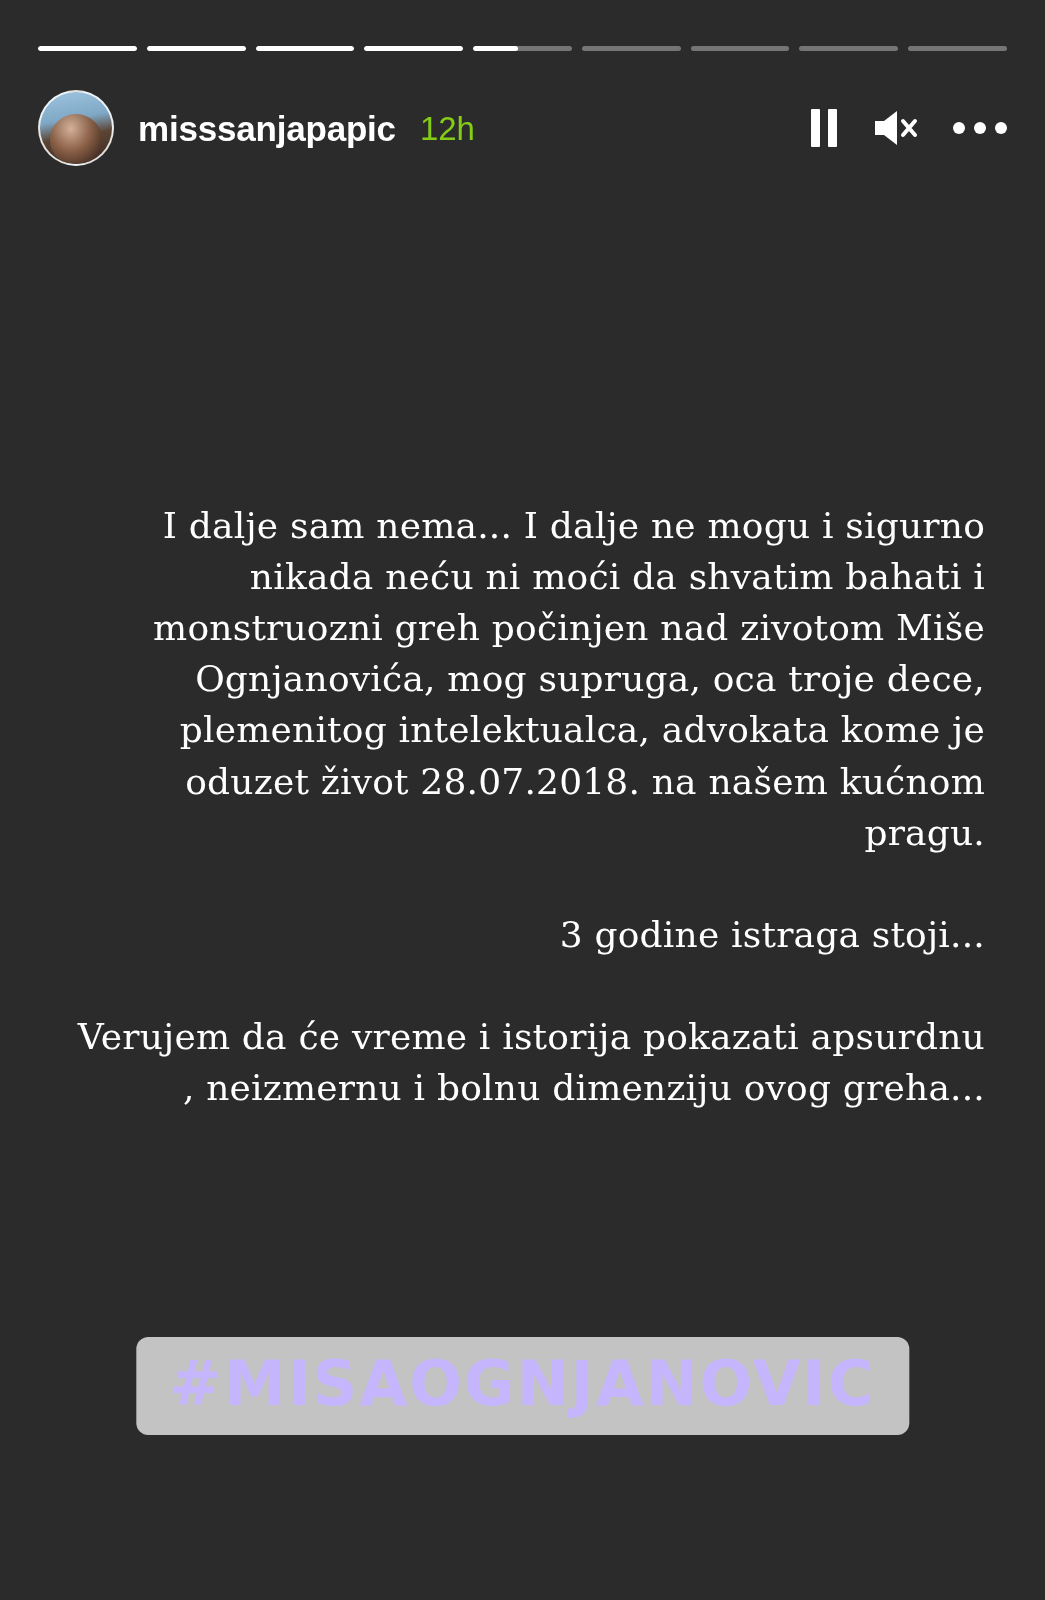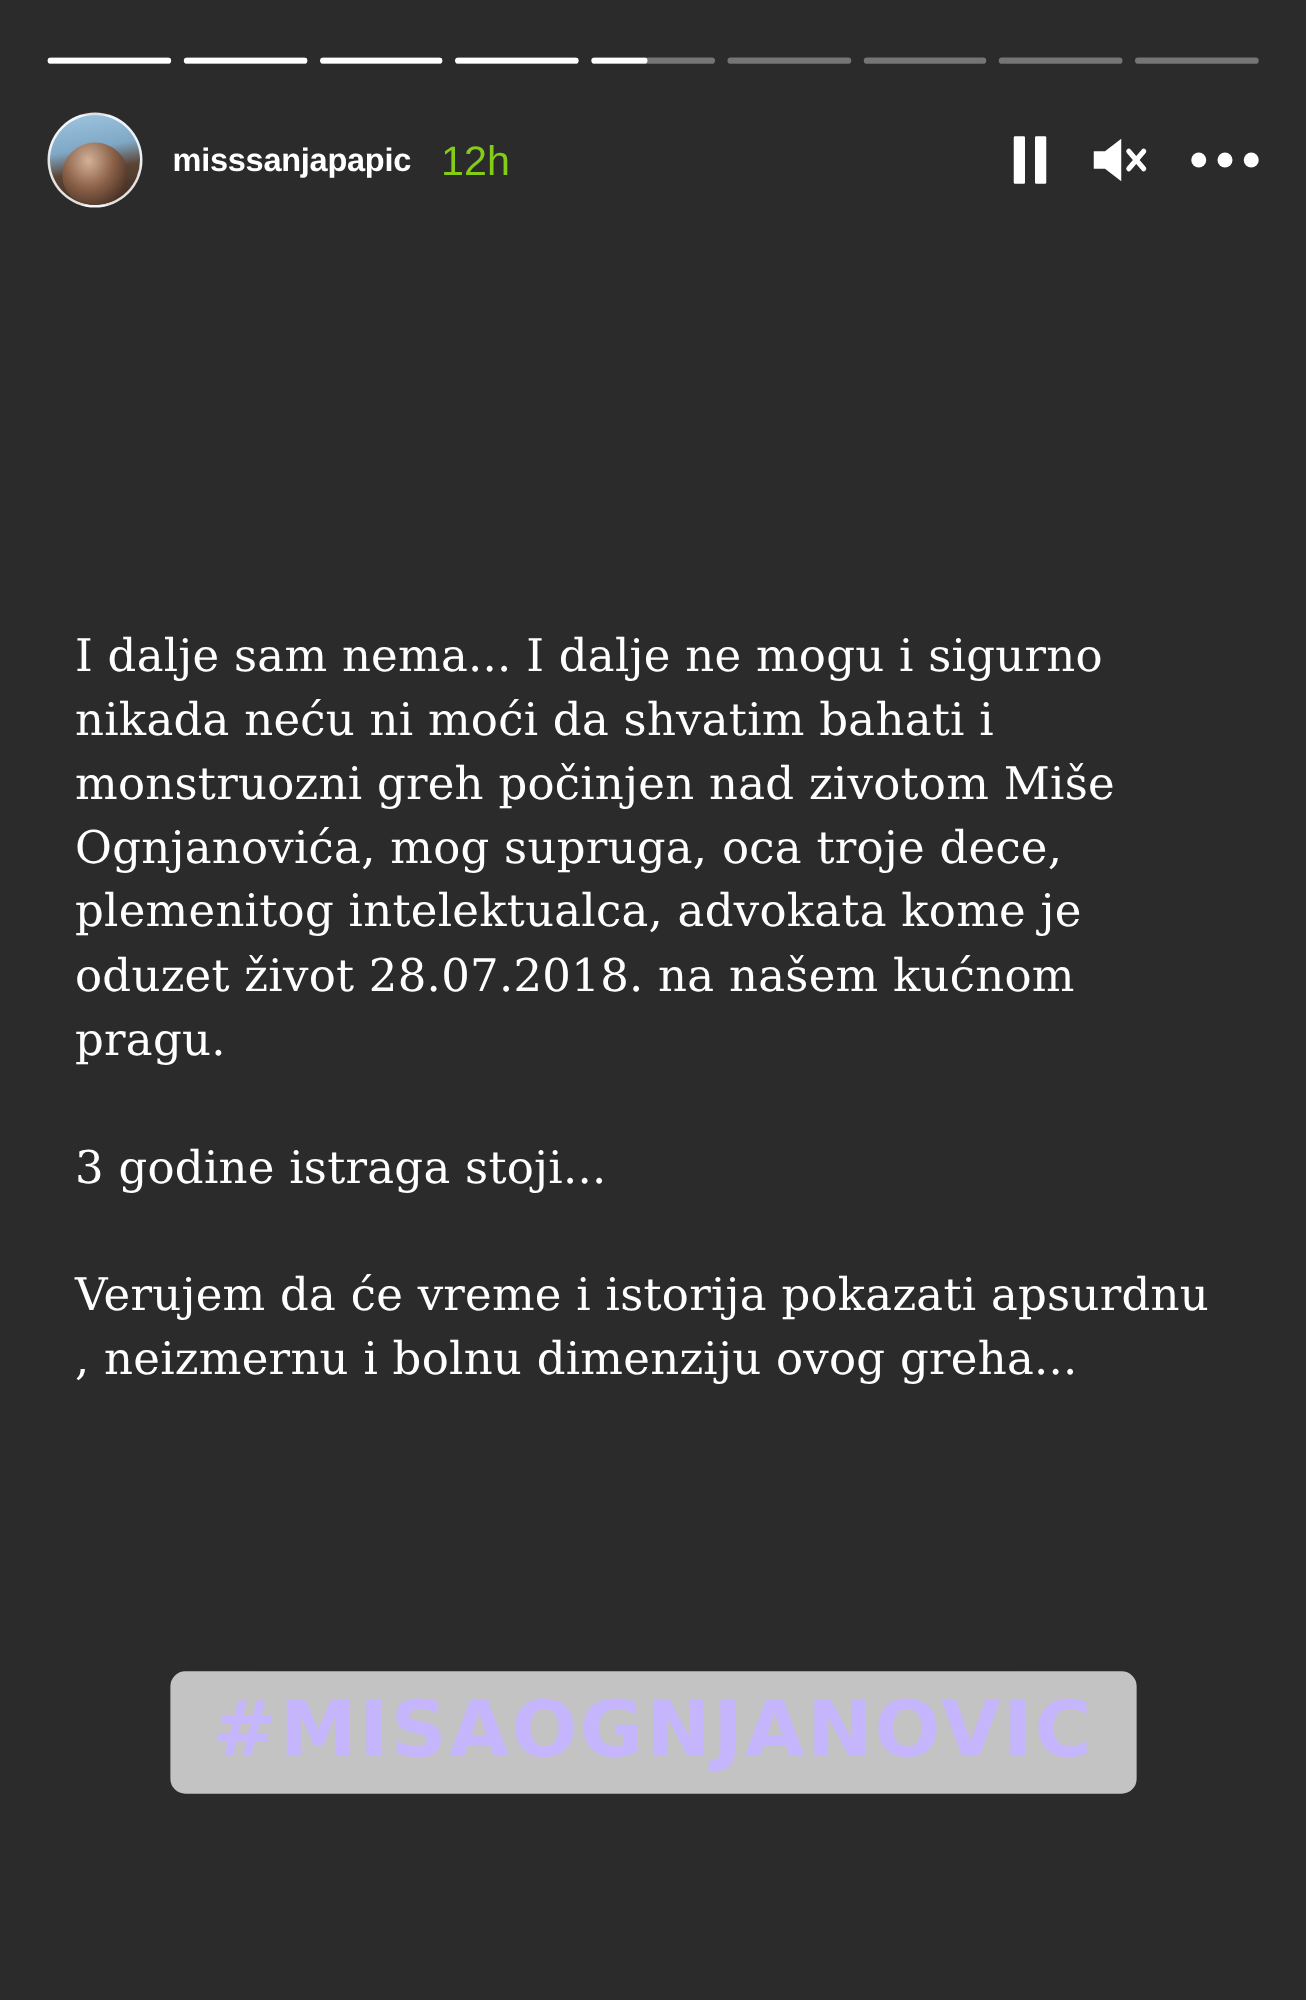--- a/index.html
+++ b/index.html
@@ -72,21 +72,21 @@
     top: 30%;
     width: 72%;
     height: 70%;
     border-radius: 50% 50% 45% 45%;
     background: radial-gradient(ellipse at 40% 30%, #d9b49a 0%, #8d6248 45%, #4a3226 80%);
     opacity: 0.95;
   }
   .username {
     margin-left: 24px;
     color: #fff;
-    font-size: 26px;
+    font-size: 35px;
     font-weight: 600;
     letter-spacing: -0.2px;
     line-height: 1;
   }
   .timestamp {
     margin-left: 24px;
     color: #84cc16;
     font-size: 33px;
     font-weight: 400;
     line-height: 1;
@@ -121,21 +121,21 @@
   
   .story-text {
     position: absolute;
     top: 500px;
     left: 60px;
     right: 60px;
     color: #ffffff;
     font-family: "DejaVu Serif", "Liberation Serif", serif;
     font-size: 36px;
     line-height: 1.42;
-    text-align: left;
+    text-align: right;
     letter-spacing: 0.2px;
     white-space: pre-wrap;
     z-index: 3;
   }
 
   
   .hashtag-sticker {
     position: absolute;
     left: 50%;
     transform: translateX(-50%);

